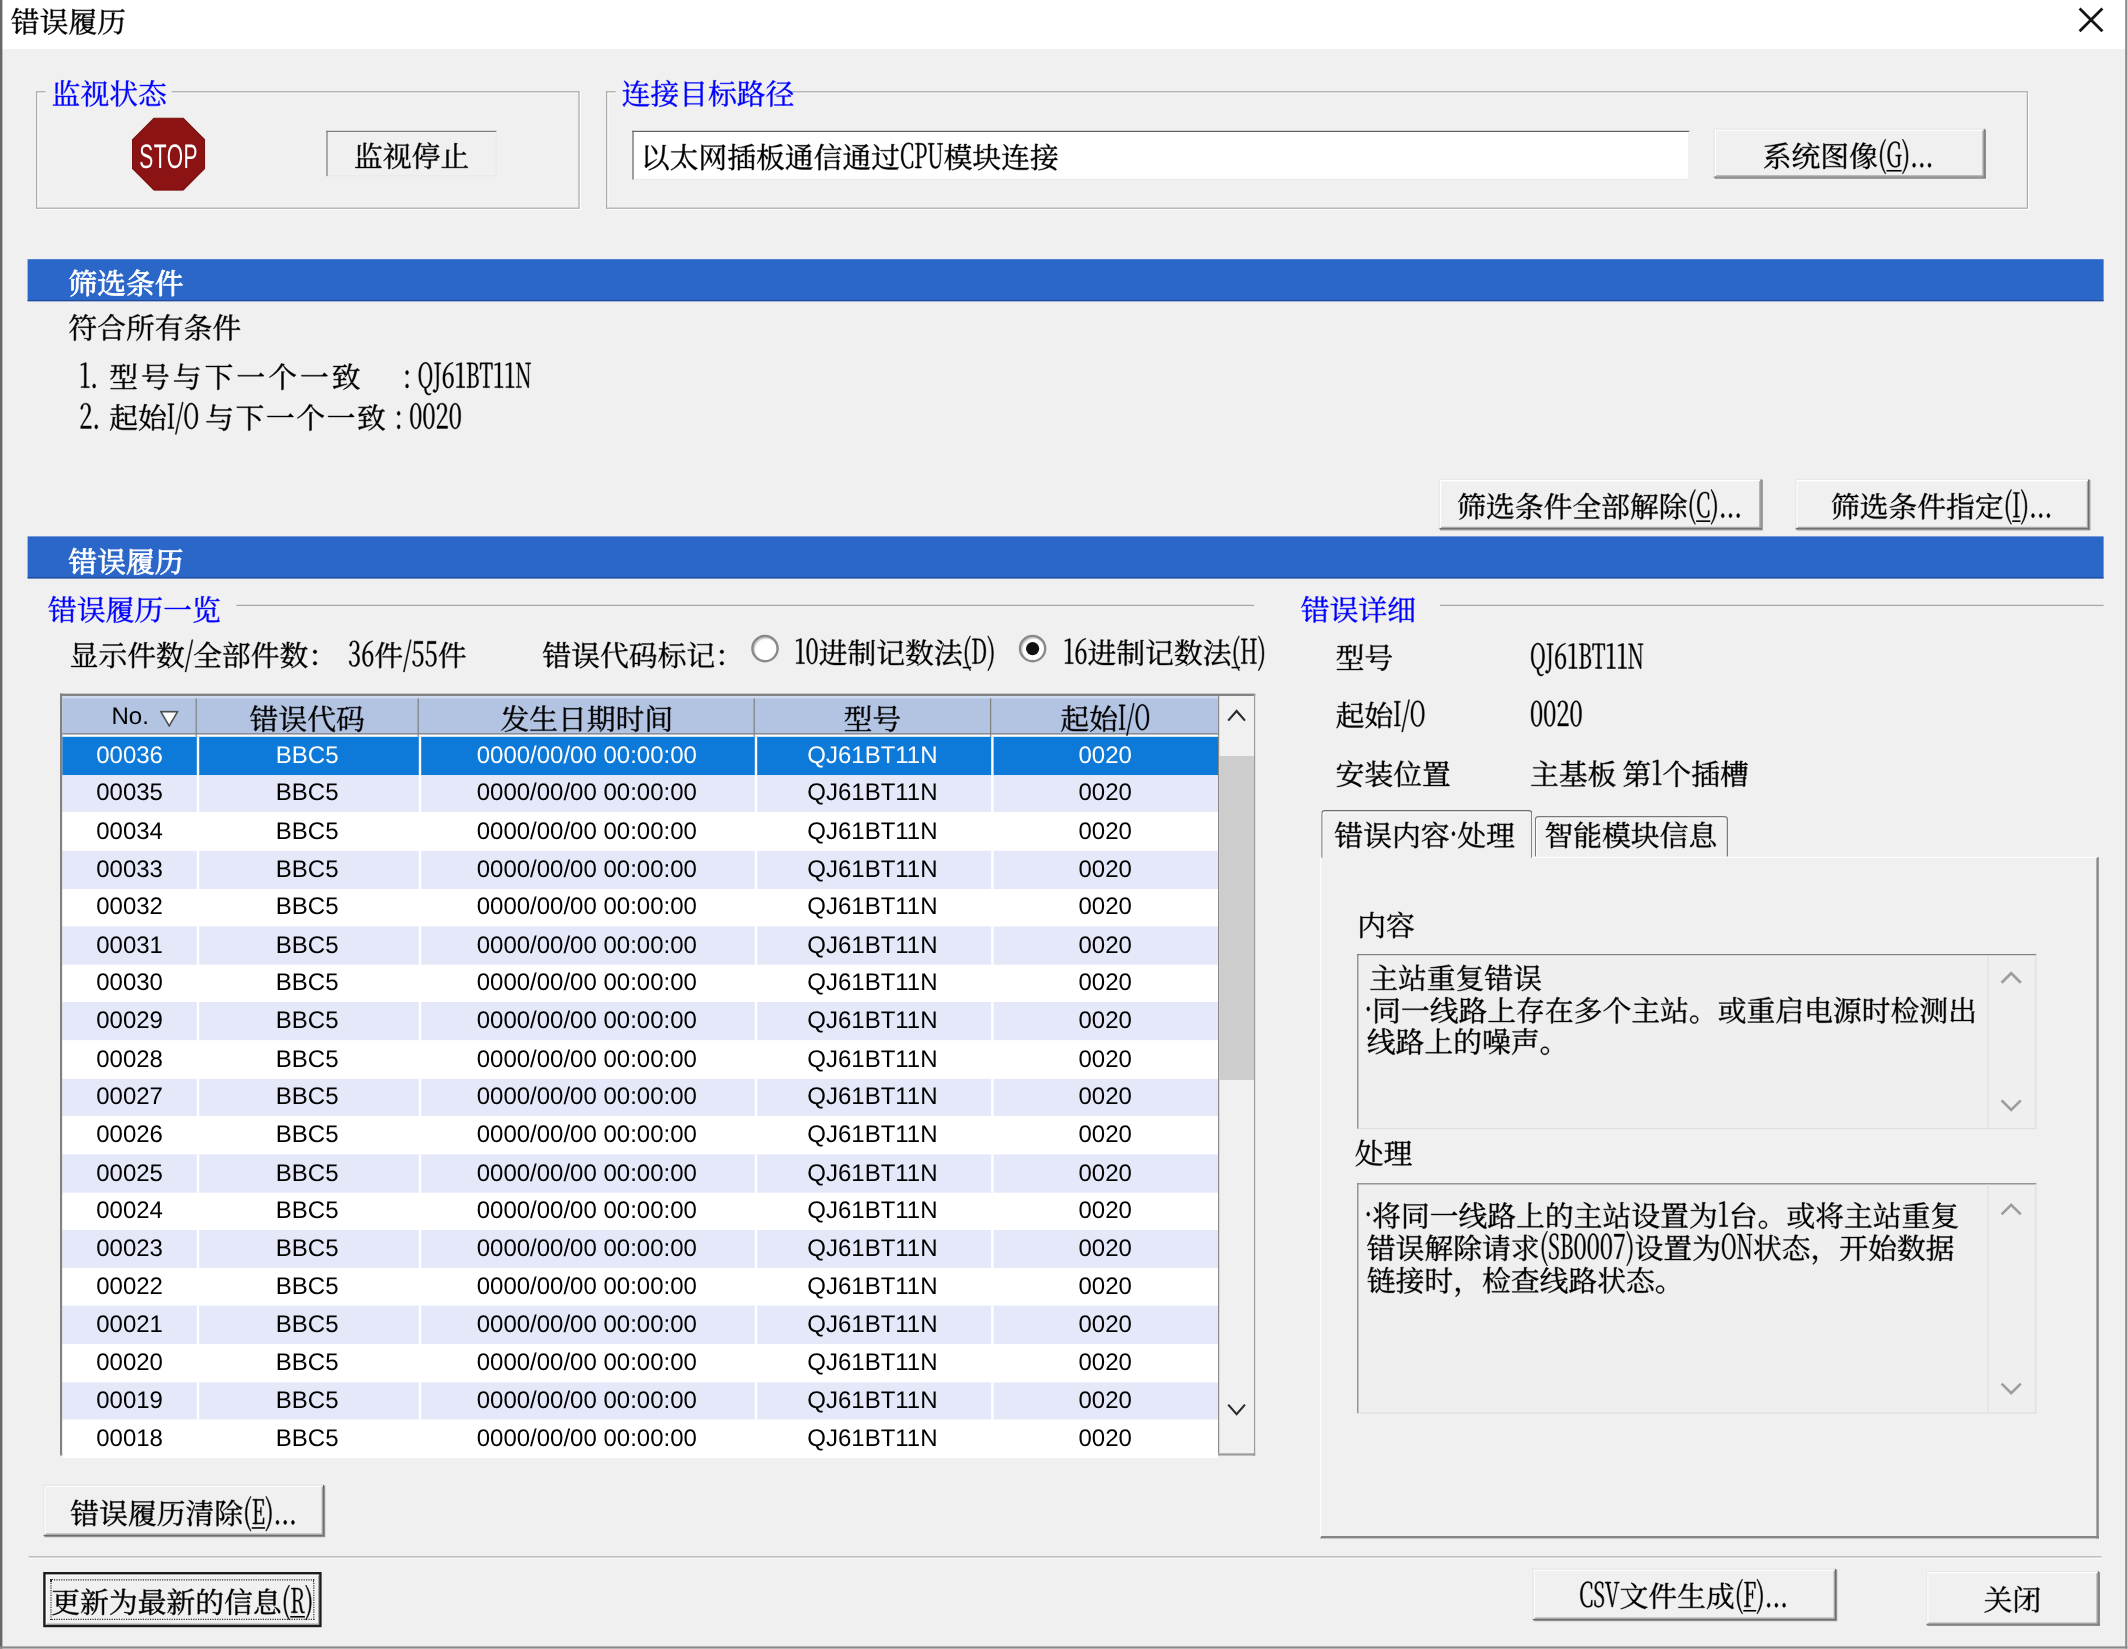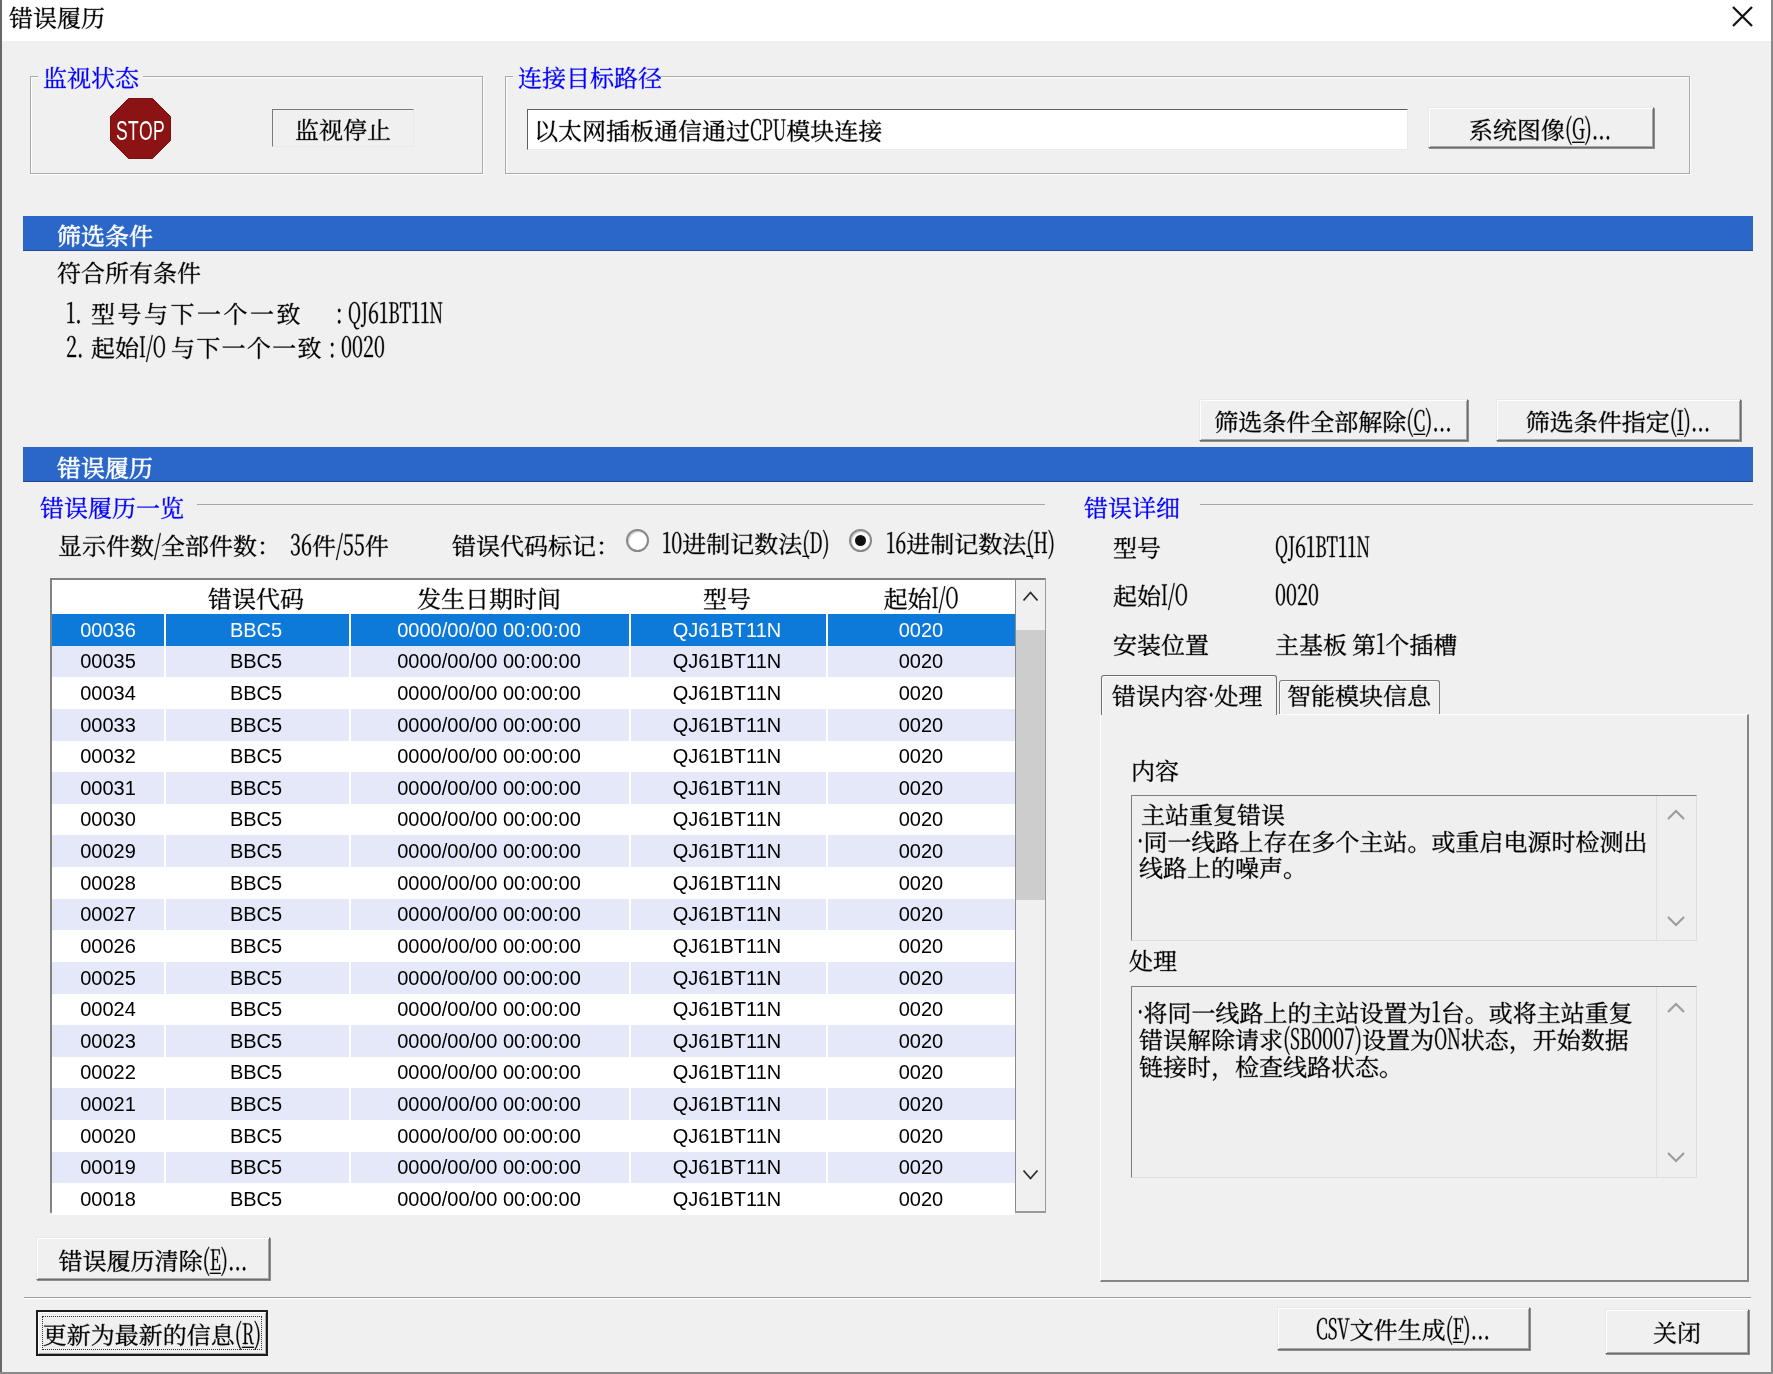--- a/index.html
+++ b/index.html
@@ -49,20 +49,30 @@
 <div class="bluebar" style="top:447px"></div>
 <div class="abs" style="left:197px;top:504px;width:848px;height:1px;background:#a5a5a5"></div>
 <div class="abs" style="left:1200px;top:504px;width:553px;height:1px;background:#a5a5a5"></div>
 
 <div class="abs" style="left:626px;top:529px;width:23px;height:23px;border-radius:50%;background:#fff;border:2px solid #898989;box-shadow:inset 1px 1px 1px #c6c6c6"></div>
 <div class="abs" style="left:849px;top:529px;width:23px;height:23px;border-radius:50%;background:#fff;border:2px solid #898989;box-shadow:inset 1px 1px 1px #c6c6c6"></div>
 <div class="abs" style="left:855px;top:535px;width:11px;height:11px;border-radius:50%;background:#111"></div>
 
 <div class="abs" style="left:50px;top:578px;width:996px;height:635px;border:2px solid #828282;border-right-color:#9a9a9a;border-bottom-color:#9a9a9a;background:#ffffff">
 
+  <div class="abs" style="left:0;top:0;width:963px;height:32px;background:#b3c4e3;border-top:2px solid #ccd8ee;border-bottom:1px solid #808080">
+    <div class="abs" style="left:111px;top:0;width:1px;height:32px;background:#808080"></div>
+    <div class="abs" style="left:296px;top:0;width:1px;height:32px;background:#808080"></div>
+    <div class="abs" style="left:576px;top:0;width:1px;height:32px;background:#808080"></div>
+    <div class="abs" style="left:773px;top:0;width:1px;height:32px;background:#808080"></div>
+    <div class="abs" style="left:38px;top:0;width:37px;height:30px;font-size:20px;display:flex;align-items:center;justify-content:center">No.</div>
+    <svg class="abs" style="left:81px;top:10px" width="16" height="14" viewBox="0 0 16 14">
+        <polygon points="1,1 15,1 8,13" fill="#fcfcfc" stroke="#4d4d4d" stroke-width="1.3"></polygon>
+      </svg>
+  </div>
 
   <div class="abs" style="left:0;top:34px;width:963px;height:597px">
       <div class="tr" style="top:0px;height:32px;background:#0d79d8">
         <div class="tc" style="left:56px;width:0;color:#fff">00036</div>
         <div class="tc" style="left:204px;width:0;color:#fff">BBC5</div>
         <div class="tc" style="left:437px;width:0;color:#fff">0000/00/00 00:00:00</div>
         <div class="tc" style="left:675px;width:0;color:#fff">QJ61BT11N</div>
         <div class="tc" style="left:869px;width:0;color:#fff">0020</div>
         <div class="sep" style="left:112px"></div>
         <div class="sep" style="left:297px"></div>

